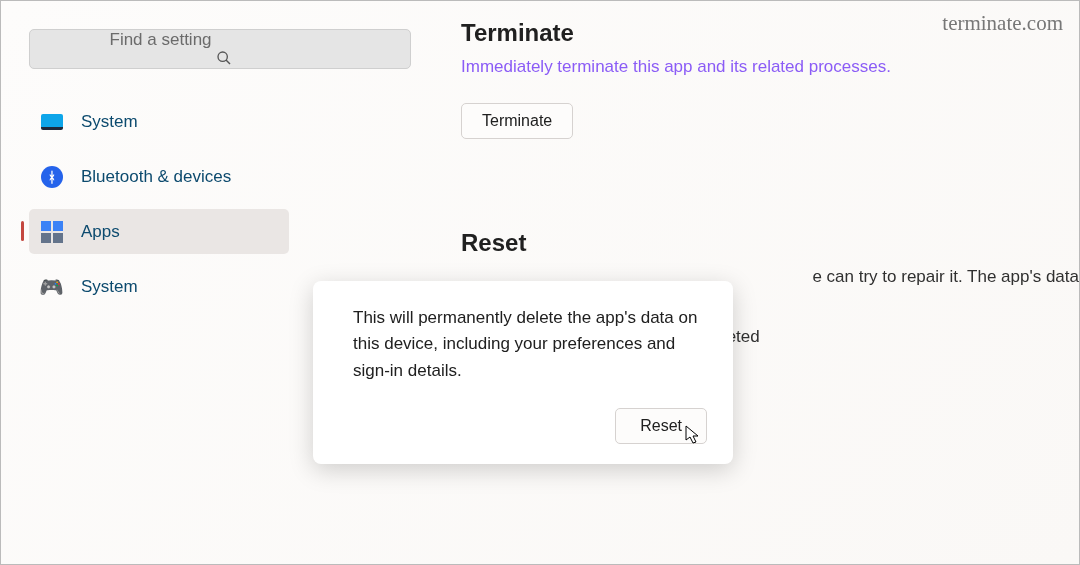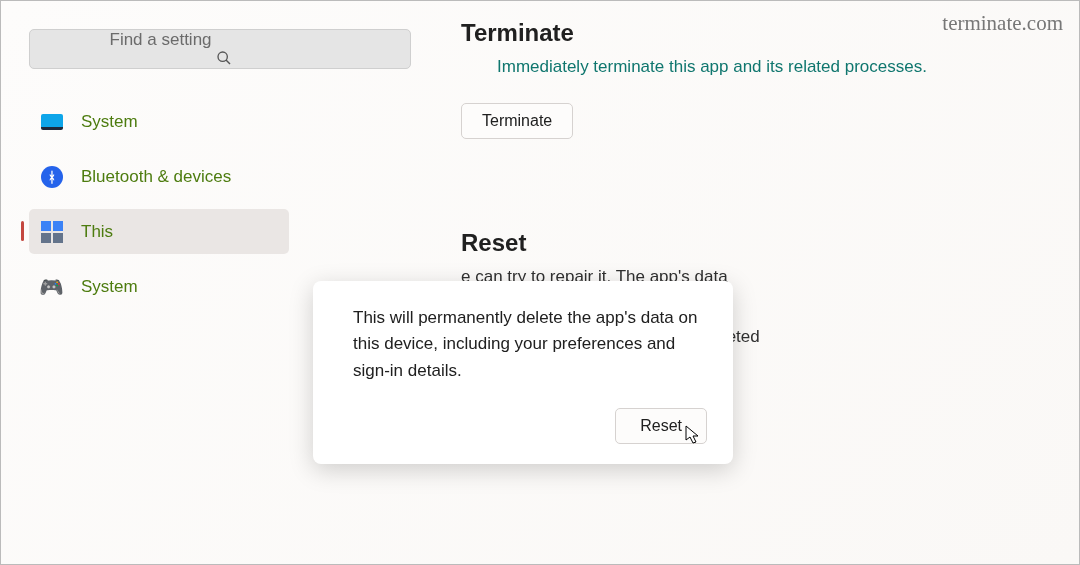--- a/index.html
+++ b/index.html
@@ -69,48 +69,47 @@
     }
     .nav-icon {
       width: 22px;
       height: 22px;
       margin-right: 18px;
       display: flex;
       align-items: center;
       justify-content: center;
       flex-shrink: 0;
     }
-    .nav-label { font-size: 17px; color: #4d7c0f; }
+    .nav-label { font-size: 17px; color: #0c4a6e; }
     .main {
       flex: 1;
       padding: 18px 0 0 160px;
     }
     .section-heading {
       font-size: 24px;
       font-weight: 600;
       margin-bottom: 10px;
     }
     .section-desc {
       font-size: 17px;
-      color: #0f766e;
+      color: #8b5cf6;
       margin-bottom: 26px;
-      margin-left: 36px;
     }
     .action-button {
       border: 1px solid #d6d2d0;
       background: #fdfcfb;
       border-radius: 5px;
       padding: 8px 20px;
       font-size: 16px;
       color: #202020;
       cursor: pointer;
       margin-bottom: 50px;
     }
     .section2 { margin-top: 40px; }
-    .desc2 { font-size: 17px; color: #303030; margin-bottom: 40px; }
+    .desc2 { font-size: 17px; color: #303030; margin-bottom: 40px; text-align: right; }
     .desc3 { font-size: 17px; color: #303030; margin-bottom: 16px; }
     .watermark {
       position: absolute;
       top: 10px;
       right: 16px;
       font-family: Georgia, serif;
       font-size: 21px;
       color: #777;
     }
     .tooltip {
@@ -191,21 +190,21 @@
       </li>
       <li class="nav-item active">
         <span class="nav-icon">
           <span class="ic-apps">
               <span></span>
               <span></span>
               <span></span>
               <span></span>
             </span>
         </span>
-        <span class="nav-label">This</span>
+        <span class="nav-label">Apps</span>
       </li>
       <li class="nav-item">
         <span class="nav-icon ic-game">🎮</span>
         <span class="nav-label">System</span>
       </li>
     </ul>
   </aside>
 
   <main class="main">
     <h2 class="section-heading">Terminate</h2>

